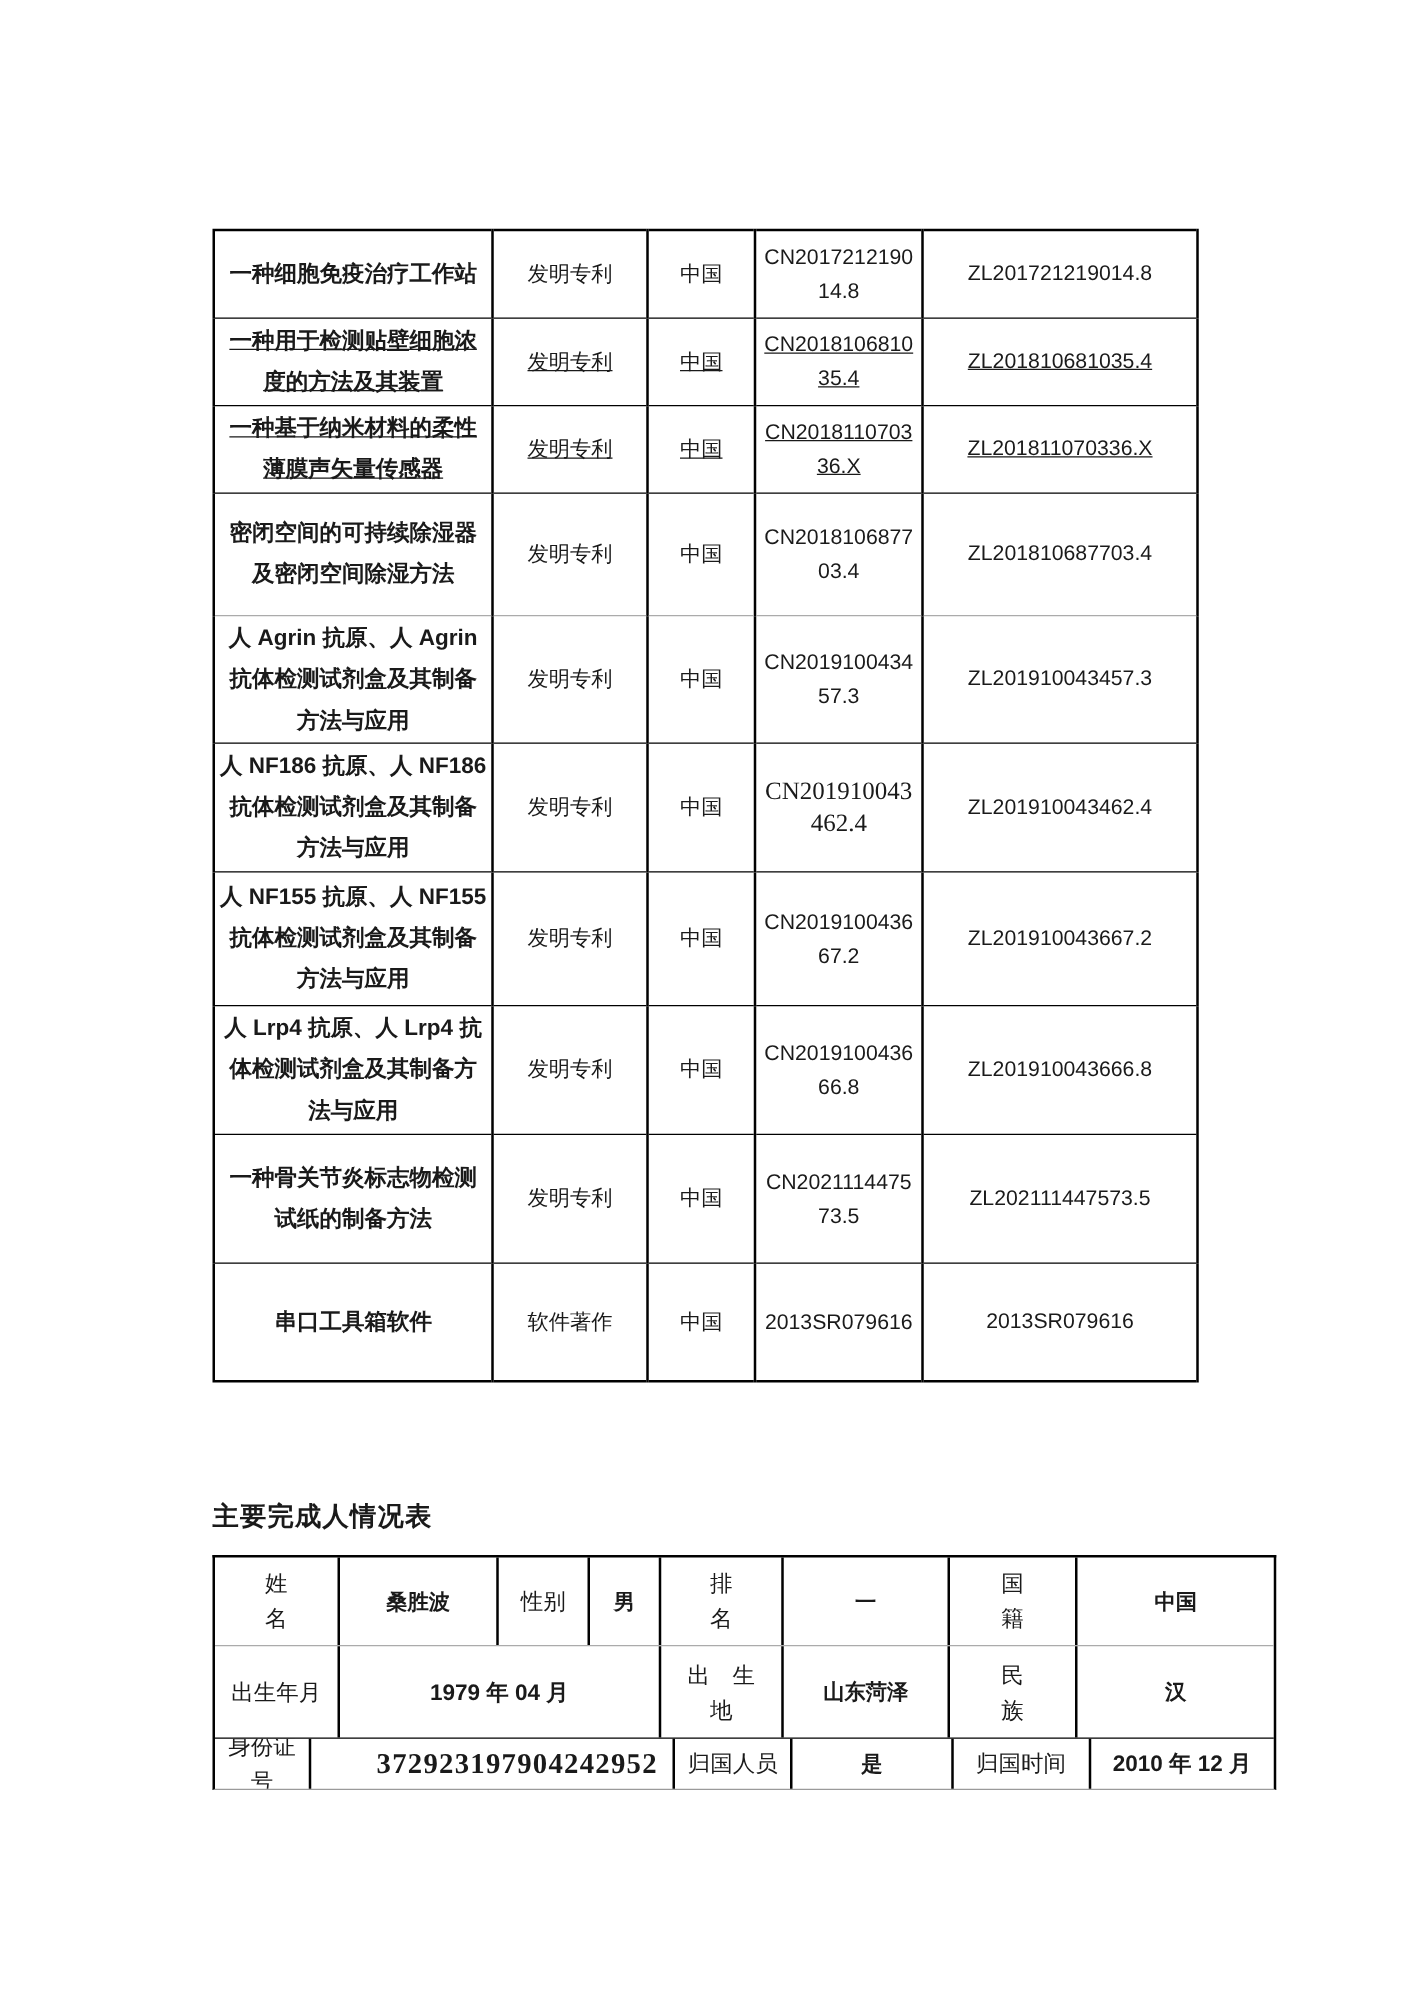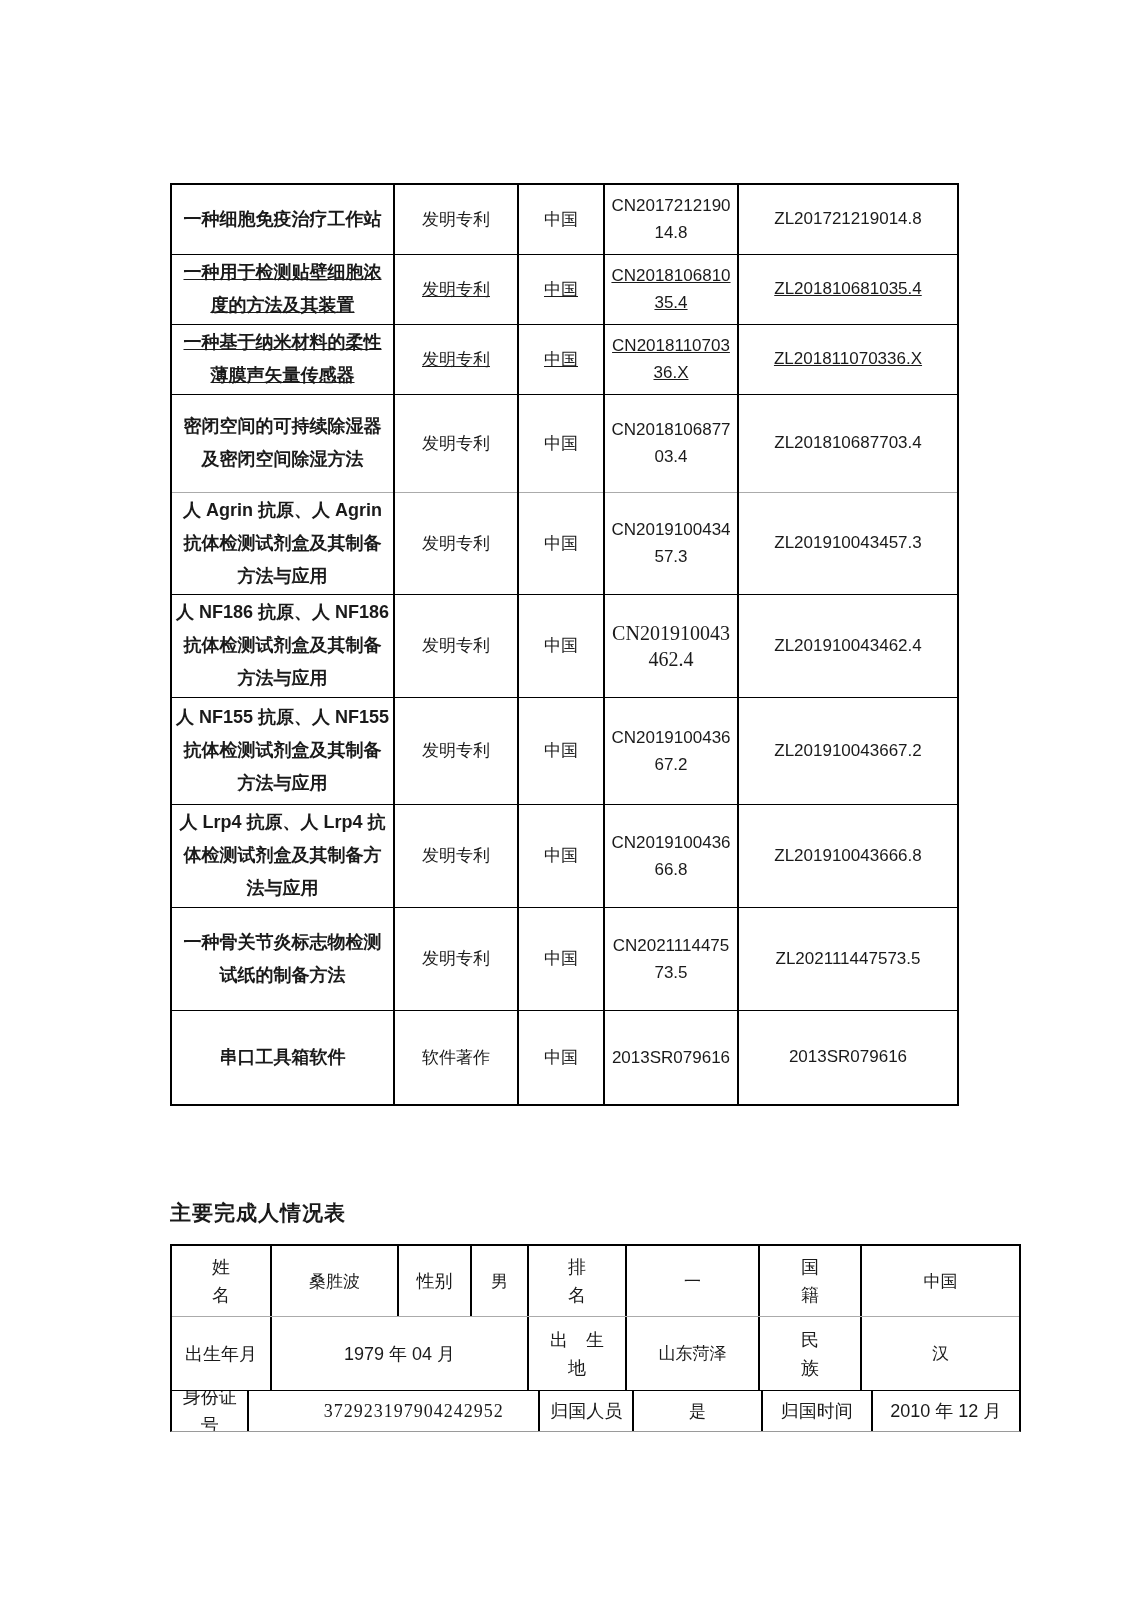--- a/index.html
+++ b/index.html
@@ -82,26 +82,27 @@
   .p-row:nth-child(2){height:73px;}
   .p-row:nth-child(3){height:40px;border-bottom:none;}
   .p-cell{
     box-sizing:border-box;
     border-right:2px solid var(--border);
     display:flex;align-items:center;justify-content:center;
     text-align:center;
     white-space:pre-line;
     overflow:hidden;
     padding:0 2px;
+    font-weight:bold;
   }
   .p-cell:last-child{border-right:none;}
   .p-lab{font-size:18px;line-height:28px;font-weight:500;}
   .p-val{font-family:"Liberation Serif","DejaVu Serif",serif;font-size:17px;}
   .p-val.sans{font-family:"Liberation Sans","DejaVu Sans",sans-serif;font-size:18px;}
-  .p-val.idnum{font-size:18px;letter-spacing:1px;margin-left:40px;}
+  .p-val.idnum{font-size:23px;letter-spacing:1px;margin-left:40px;}
 </style>
 </head>
 <body>
 
 <div class="page">
 
   <table id="patents">
     <colgroup>
       <col style="width:223px">
       <col style="width:124px">

